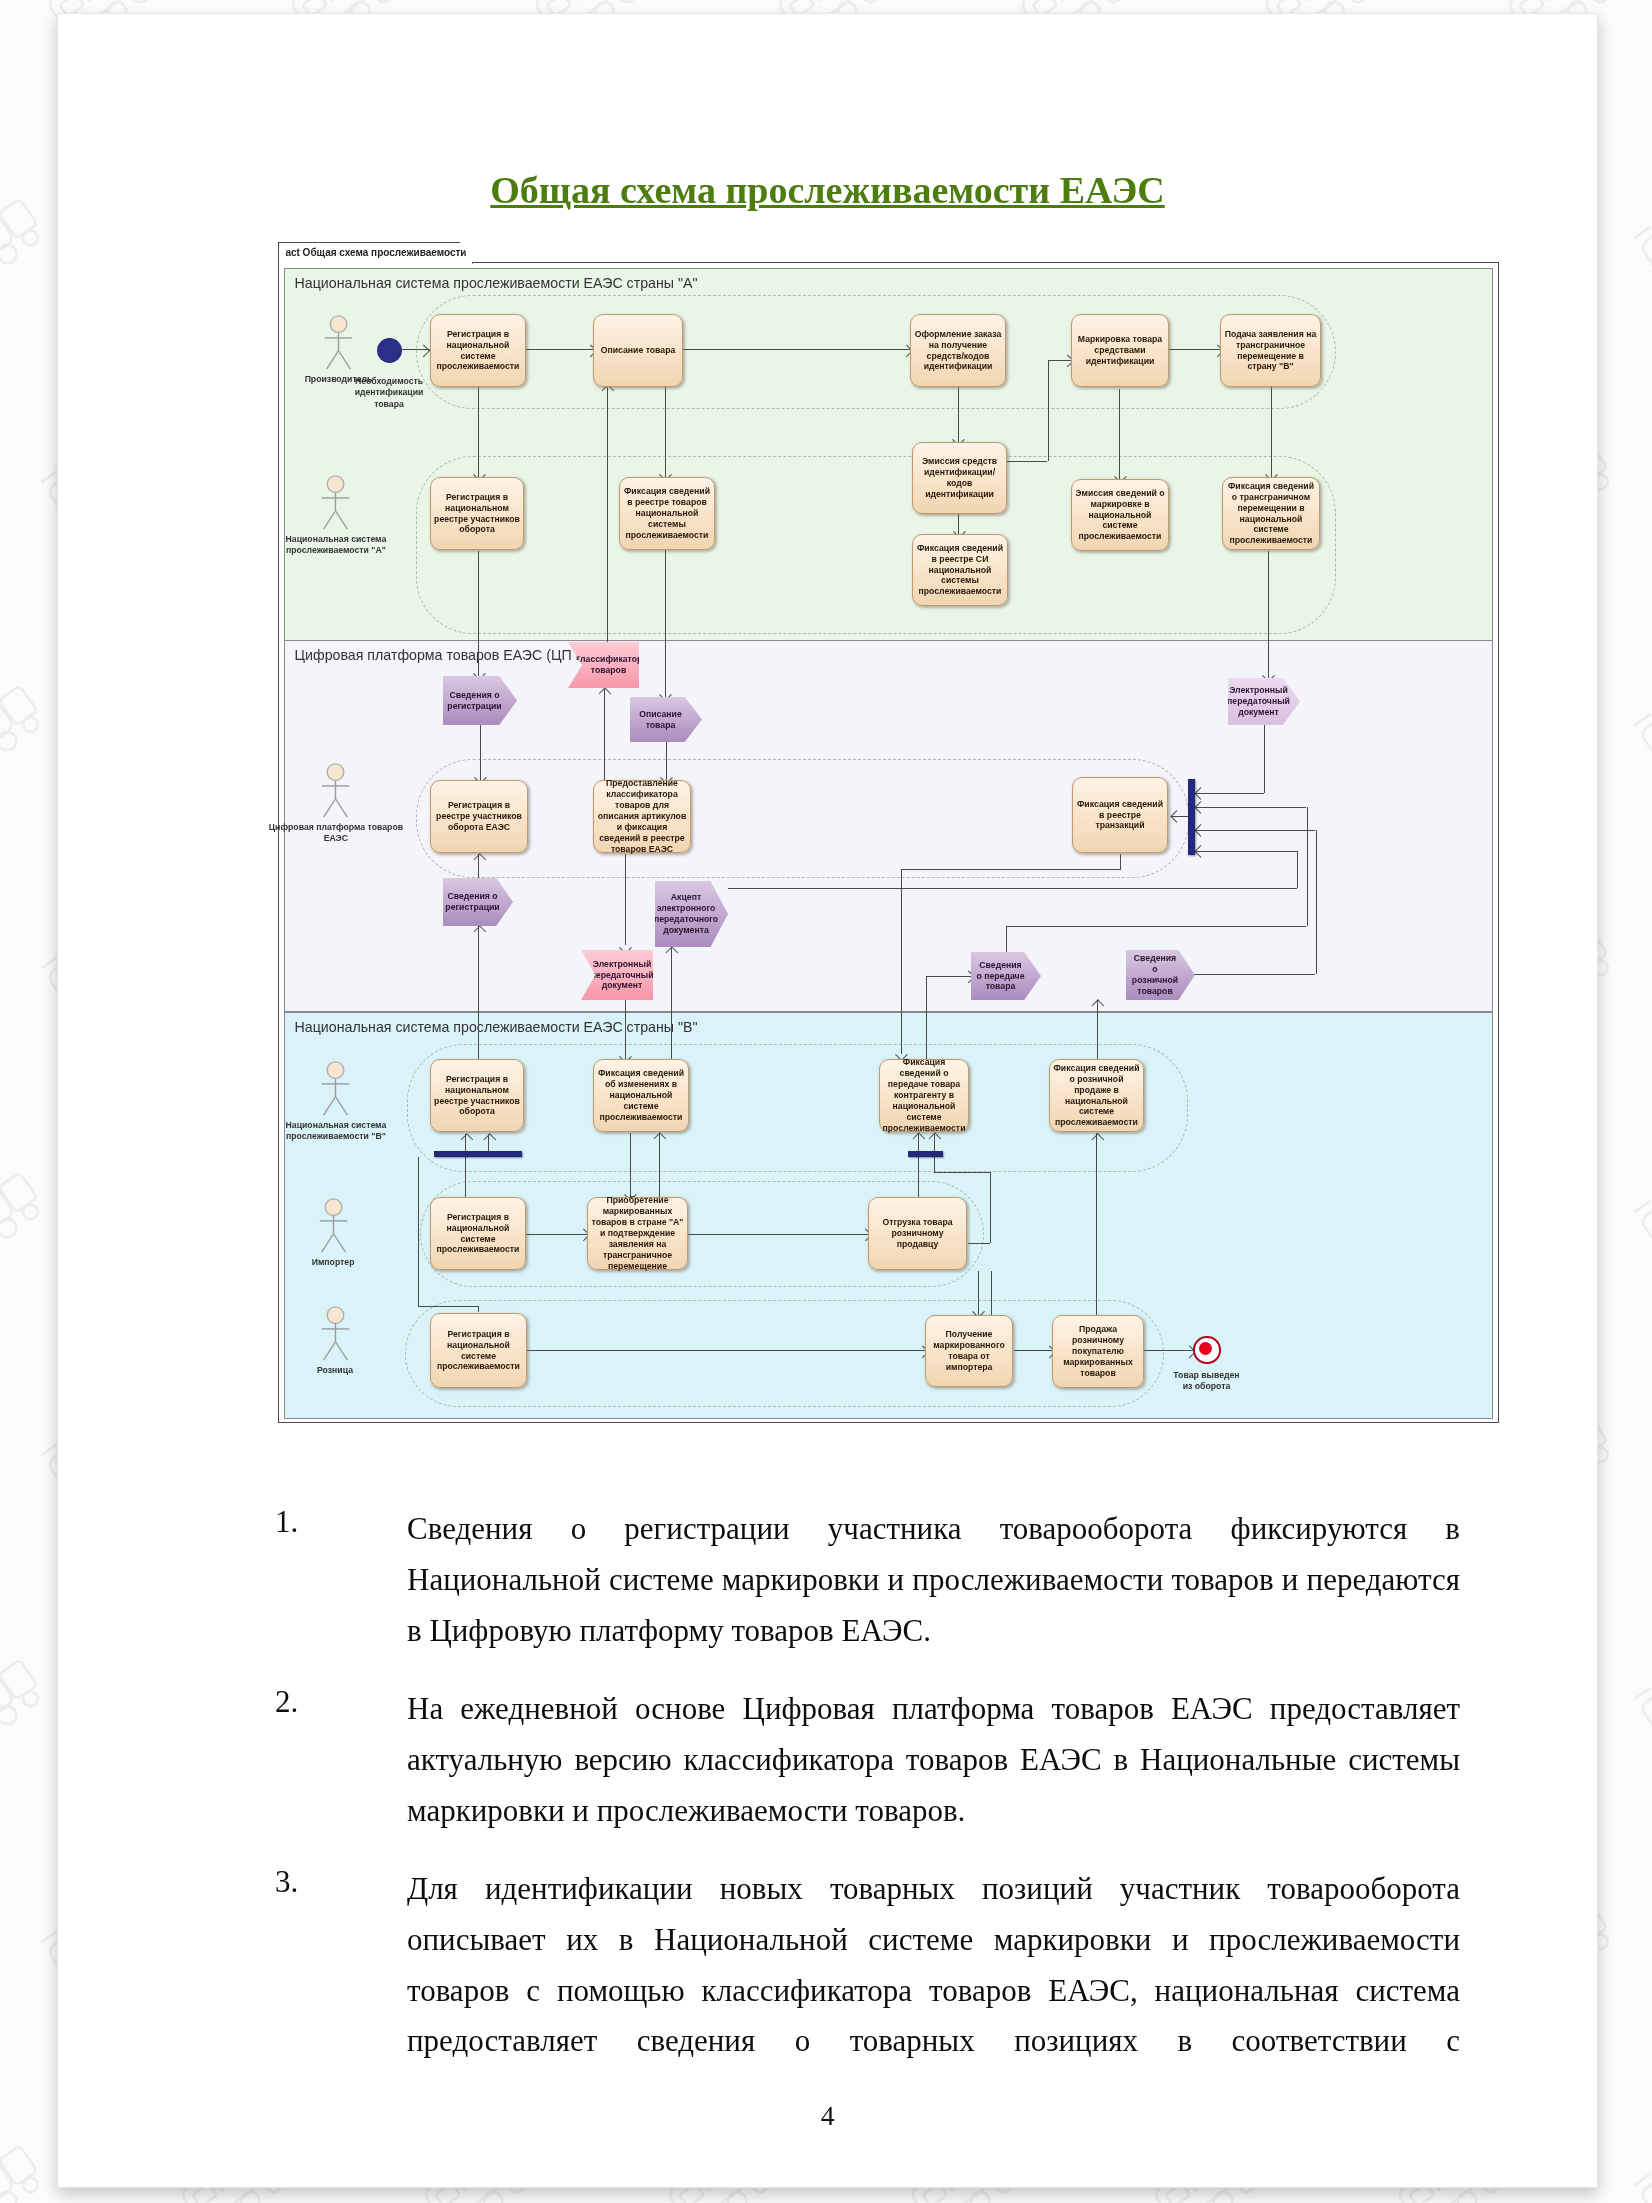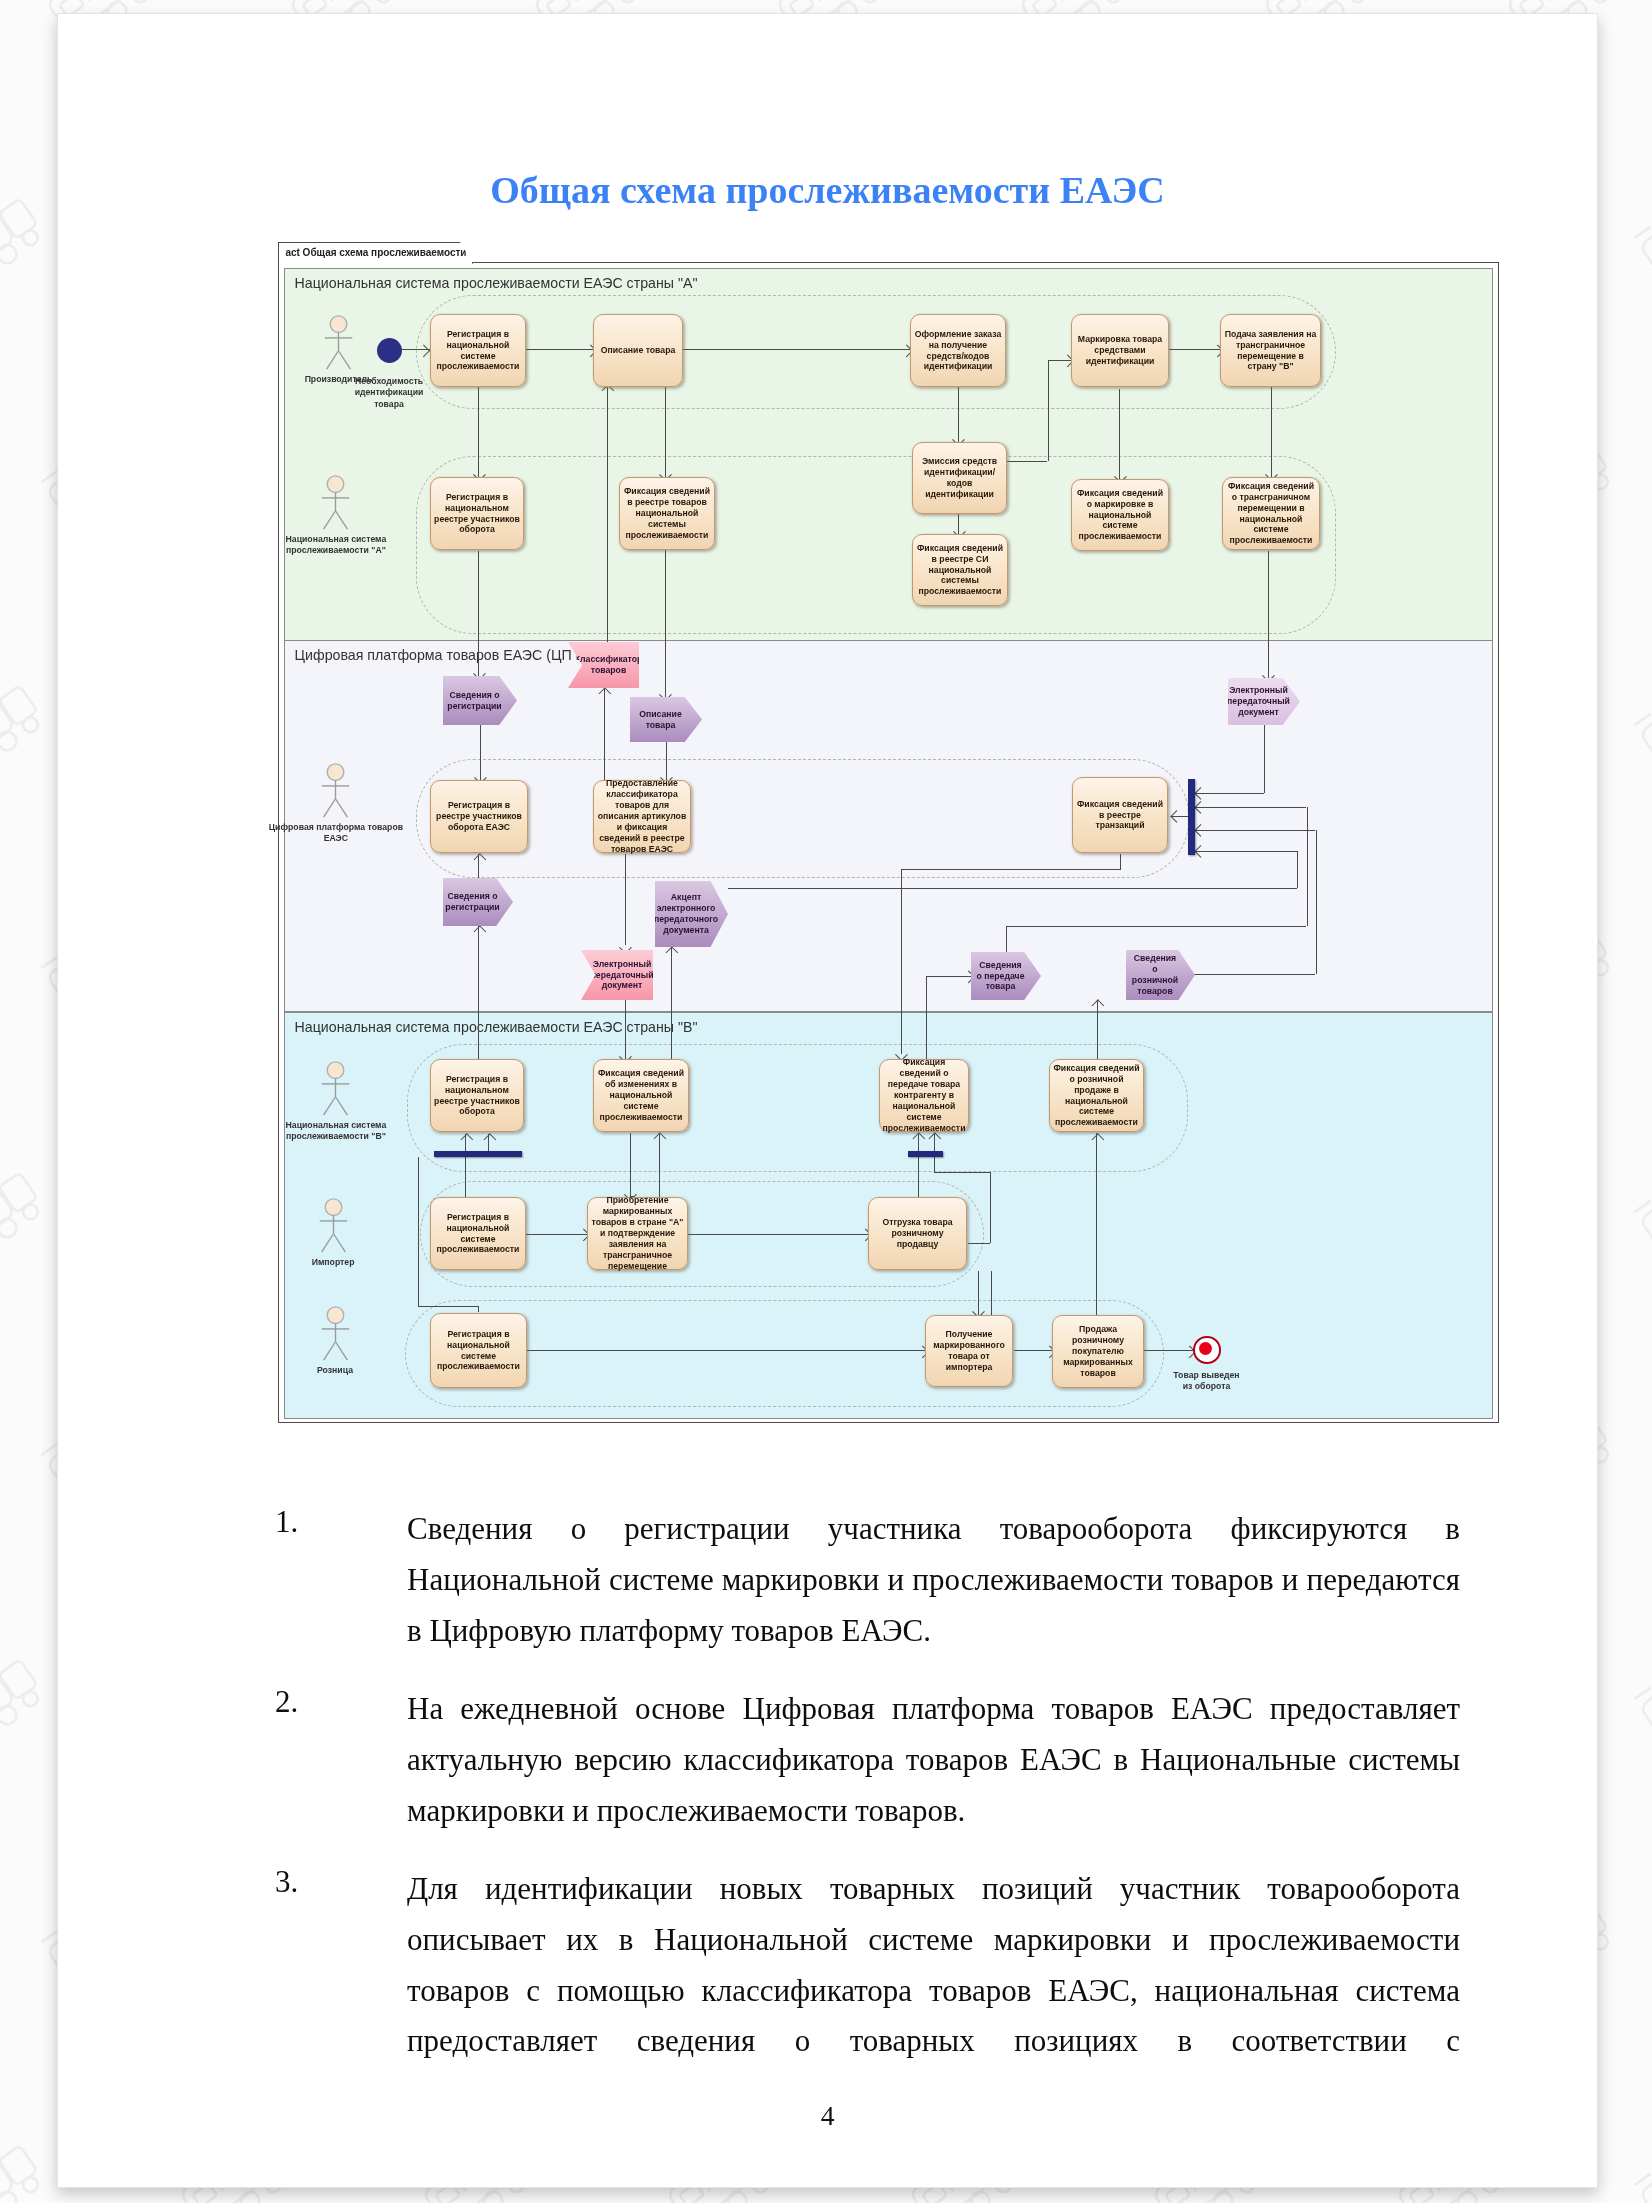--- a/index.html
+++ b/index.html
@@ -880,21 +880,21 @@
         <circle cx="66" cy="70" r="10"></circle>
         <circle cx="97" cy="70" r="8"></circle>
         <rect x="18" y="28" width="22" height="16" rx="4"></rect>
         <line x1="48" y1="28" x2="48" y2="44"></line>
         <line x1="8" y1="8" x2="30" y2="8"></line>
         <circle cx="40" cy="8" r="4"></circle>
       </svg></div>
   </div>
 
 <div id="page">
-  <div class="doc-title" style="color: #3b82f6;">Общая схема прослеживаемости ЕАЭС</div>
+  <div class="doc-title" style="color: #4d7c0f; text-decoration: underline;">Общая схема прослеживаемости ЕАЭС</div>
 
   <div id="diagram">
     <div id="dg-frame">
         <div class="lane" style="top: 4.6px; height: 373px; background: rgb(233, 246, 231);">
           <div class="lane-label">Национальная система прослеживаемости ЕАЭС страны "А"</div>
         </div>
         <div class="lane" style="top: 377px; height: 372px; background: rgb(244, 244, 251);">
           <div class="lane-label">Цифровая платформа товаров ЕАЭС (ЦП ЕАЭС)</div>
         </div>
         <div class="lane" style="top: 749px; height: 407px; background: rgb(217, 243, 248);">
@@ -1025,21 +1025,21 @@
         <div class="bar" style="left: 630px; top: 909px; width: 35px; height: 6.4px;"></div>
         <div class="act" style="left: 152px; top: 72px; width: 96px; height: 73px;">Регистрация в национальной системе прослеживаемости</div>
         <div class="act" style="left: 315px; top: 72px; width: 90px; height: 73px;">Описание товара</div>
         <div class="act" style="left: 632px; top: 72px; width: 96px; height: 73px;">Оформление заказа на получение средств/кодов идентификации</div>
         <div class="act" style="left: 793px; top: 72px; width: 98px; height: 73px;">Маркировка товара средствами идентификации</div>
         <div class="act" style="left: 942px; top: 72px; width: 101px; height: 73px;">Подача заявления на трансграничное перемещение в страну "В"</div>
         <div class="act" style="left: 152px; top: 235px; width: 94px; height: 73px;">Регистрация в национальном реестре участников оборота</div>
         <div class="act" style="left: 341px; top: 235px; width: 96px; height: 73px;">Фиксация сведений в реестре товаров национальной системы прослеживаемости</div>
         <div class="act" style="left: 634px; top: 200px; width: 95px; height: 72px;">Эмиссия средств идентификации/кодов идентификации</div>
         <div class="act" style="left: 634px; top: 292px; width: 96px; height: 72px;">Фиксация сведений в реестре СИ национальной системы прослеживаемости</div>
-        <div class="act" style="left: 793px; top: 237px; width: 98px; height: 72px;">Фиксация сведений о маркировке в национальной системе прослеживаемости</div>
+        <div class="act" style="left: 793px; top: 237px; width: 98px; height: 72px;">Эмиссия сведений о маркировке в национальной системе прослеживаемости</div>
         <div class="act" style="left: 944px; top: 235px; width: 98px; height: 73px;">Фиксация сведений о трансграничном перемещении в национальной системе прослеживаемости</div>
         <div class="act" style="left: 152px; top: 538px; width: 98px; height: 73px;">Регистрация в реестре участников оборота ЕАЭС</div>
         <div class="act" style="left: 315px; top: 538px; width: 98px; height: 73px;">Предоставление классификатора товаров для описания артикулов и фиксация сведений в реестре товаров ЕАЭС</div>
         <div class="act" style="left: 794px; top: 535px; width: 96px; height: 76px;">Фиксация сведений в реестре транзакций</div>
         <div class="act" style="left: 152px; top: 817px; width: 94px; height: 73px;">Регистрация в национальном реестре участников оборота</div>
         <div class="act" style="left: 315px; top: 817px; width: 96px; height: 73px;">Фиксация сведений об изменениях в национальной системе прослеживаемости</div>
         <div class="act" style="left: 601px; top: 817px; width: 90px; height: 73px;">Фиксация сведений о передаче товара контрагенту в национальной системе прослеживаемости</div>
         <div class="act" style="left: 771px; top: 817px; width: 95px; height: 73px;">Фиксация сведений о розничной продаже в национальной системе прослеживаемости</div>
         <div class="act" style="left: 152px; top: 955px; width: 96px; height: 73px;">Регистрация в национальной системе прослеживаемости</div>
         <div class="act" style="left: 309px; top: 955px; width: 101px; height: 73px;">Приобретение маркированных товаров в стране "А" и подтверждение заявления на трансграничное перемещение</div>

